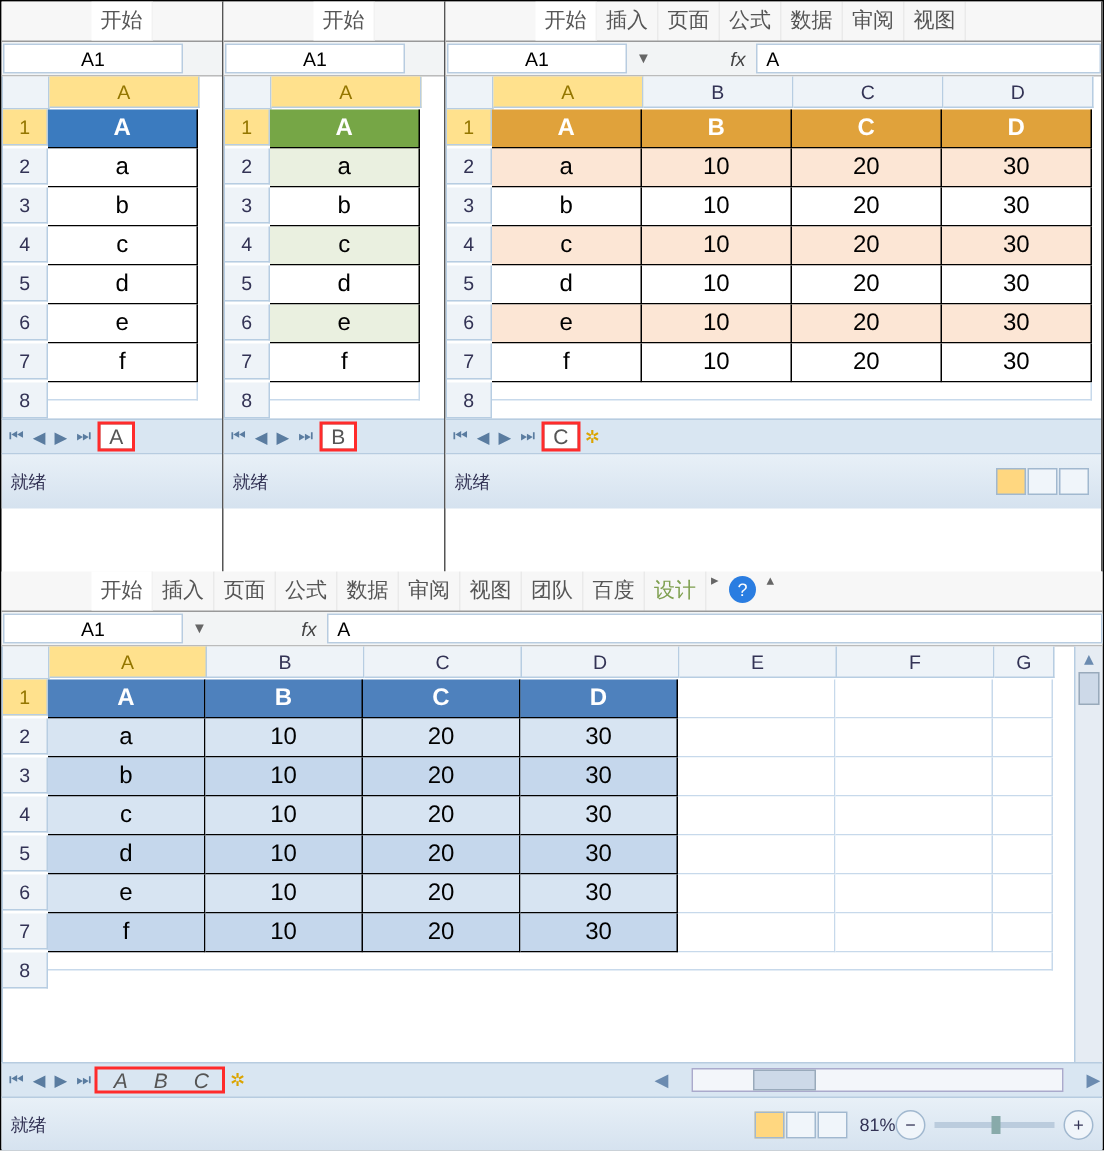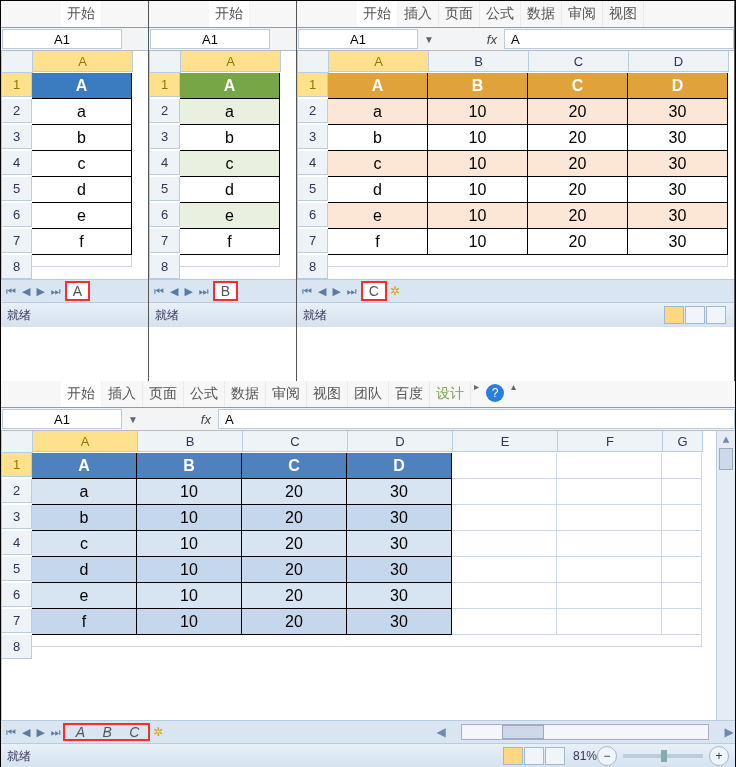--- a/index.html
+++ b/index.html
@@ -169,21 +169,21 @@
 .sheet-tab {
   border: 1px solid #999;
   background: #fff;
   padding: 0 6px;
   margin-left: 2px;
   font-size: 14px;
   color: #555;
 }
 .sheet-tab.hl { outline: 2px solid #ff2b2b; outline-offset: -1px; }
 .status-bar {
-  height: 24px;
+  height: 36px;
   background: linear-gradient(#e8f0f7,#d5e2ef);
   display: flex;
   align-items: center;
   padding-left: 6px;
   color: #335;
   font-size: 12px;
 }
 .status-bar .spacer { flex: 1; }
 .view-btns { display: flex; gap: 1px; margin: 0 8px; }
 .view-btn { width: 18px; height: 16px; border: 1px solid #a1b8cf; background: #f0f5fa; }

